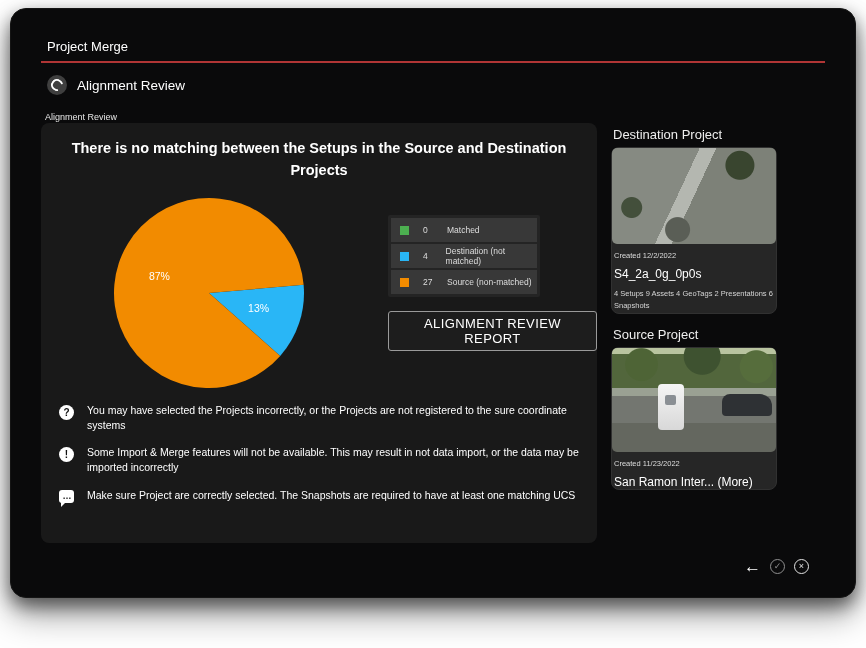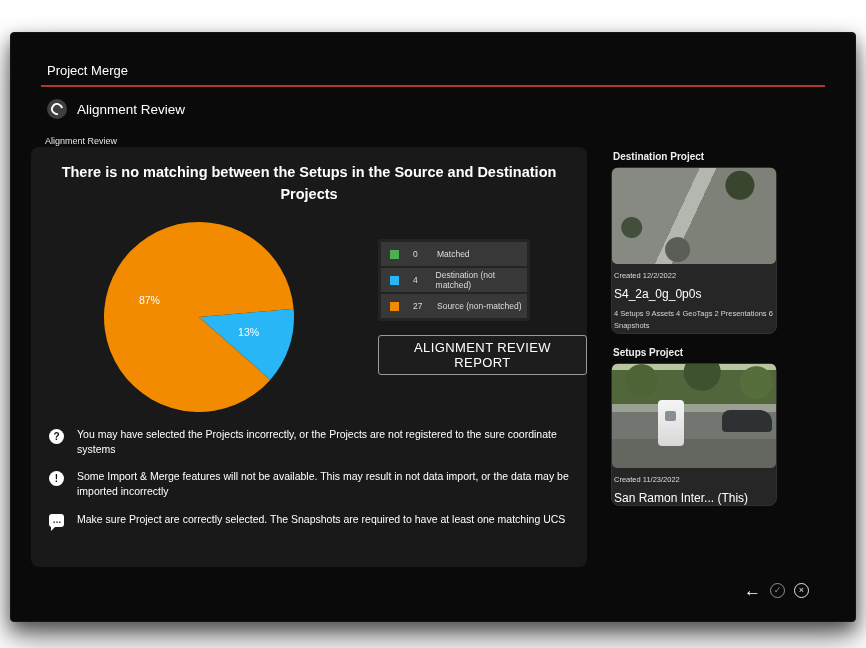--- a/index.html
+++ b/index.html
@@ -6,39 +6,38 @@
   html,body { margin:0; padding:0; }
   body {
     width:866px; height:648px;
     background:#ffffff;
     font-family:"Liberation Sans", sans-serif;
     position:relative; overflow:hidden;
     color:#fff;
   }
   .window {
     position:absolute; left:10px; top:8px; width:846px; height:590px;
-    background:#0a0a0b; border:1px solid #151515; border-radius:4px;
+    background:#0a0a0b; border:1px solid #151515; border-radius:16px;
     box-shadow:0 8px 18px rgba(0,0,0,.55), 0 18px 34px rgba(0,0,0,.35);
-    margin-top:24px;
   }
   .titlebar { position:absolute; left:36px; top:30px; font-size:13px; }
   .red-divider { position:absolute; left:30px; right:30px; top:52px; height:2px; background:#b03535; }
 
   .ar-header { position:absolute; left:36px; top:66px; display:flex; align-items:center; gap:10px; }
   .ar-icon { width:20px; height:20px; border-radius:50%; background:#3f3f3f; position:relative; }
   .ar-icon::after {
     content:""; position:absolute; left:4px; top:4px; width:8px; height:8px;
     border:2px solid #fff; border-right-color:transparent; border-radius:50%;
     transform:rotate(35deg);
   }
   .ar-title { font-size:13.5px; }
   .section-label { position:absolute; left:34px; top:103px; font-size:9px; color:#e6e6e6; }
 
   .panel {
-    position:absolute; left:20px; top:114px; width:556px; height:420px;
+    position:absolute; left:30px; top:114px; width:556px; height:420px;
     background:#191919; border-radius:8px;
   }
   .panel-title {
     margin:14px 14px 0; text-align:center; font-size:14.5px; font-weight:bold; line-height:1.55;
   }
   .pie { position:absolute; left:68px; top:70px; width:200px; height:200px; }
   .pie text { font-family:"Liberation Sans", sans-serif; }
 
   .legend {
     position:absolute; left:347px; top:92px; width:152px;
@@ -65,21 +64,21 @@
   }
   .icon-round { border-radius:50%; }
   .icon-bubble { border-radius:3px; height:13px; font-size:9px; letter-spacing:-1px; position:relative; }
   .icon-bubble::after {
     content:""; position:absolute; left:2px; bottom:-4px;
     border:3px solid transparent; border-top-color:#fff; border-left-color:#fff;
   }
   .note-text { font-size:10.5px; line-height:1.4; max-width:518px; }
 
   .side { position:absolute; left:600px; top:114px; width:166px; }
-  .side-label { font-size:10px; color:#eeeeee; margin:4px 0 5px 2px;font-weight:bold; }
+  .side-label { font-size:13px; color:#eeeeee; margin:4px 0 5px 2px; }
   .card { background:#262626; border:1px solid #313131; border-radius:8px; padding:0; margin-bottom:13px; }
   .thumb { height:96px; border-radius:5px; }
   .thumb-aerial {
     background:
       radial-gradient(circle at 78% 18%, #39452f 0 14px, rgba(0,0,0,0) 15px),
       radial-gradient(circle at 12% 62%, #434f3b 0 10px, rgba(0,0,0,0) 11px),
       radial-gradient(circle at 40% 85%, #5a5e56 0 12px, rgba(0,0,0,0) 13px),
       linear-gradient(115deg, #868a82 0 42%, #b4b7b0 42% 50%, #7d8178 50% 100%);
   }
   .thumb-photo {
@@ -170,30 +169,30 @@
 
   <div class="side">
     <div class="side-label">Destination Project</div>
     <div class="card">
       <div class="thumb thumb-aerial"></div>
       <div class="created">Created 12/2/2022</div>
       <div class="proj-name">S4_2a_0g_0p0s</div>
       <div class="proj-stats">4 Setups 9 Assets 4 GeoTags 2 Presentations 6 Snapshots</div>
     </div>
 
-    <div class="side-label">Setups Project</div>
+    <div class="side-label">Source Project</div>
     <div class="card">
       <div class="thumb thumb-photo">
         <div class="scanner"></div>
         <div class="car"></div>
       </div>
       <div class="created">Created 11/23/2022</div>
       <div class="proj-name">
         <span>San Ramon Inter...</span>
-        <span class="more">(This)</span>
+        <span class="more">(More)</span>
       </div>
     </div>
   </div>
 
   <div class="footer-actions">
     <span class="back-arrow">←</span>
     <span class="circle-btn confirm">✓</span>
     <span class="circle-btn close">×</span>
   </div>
 

